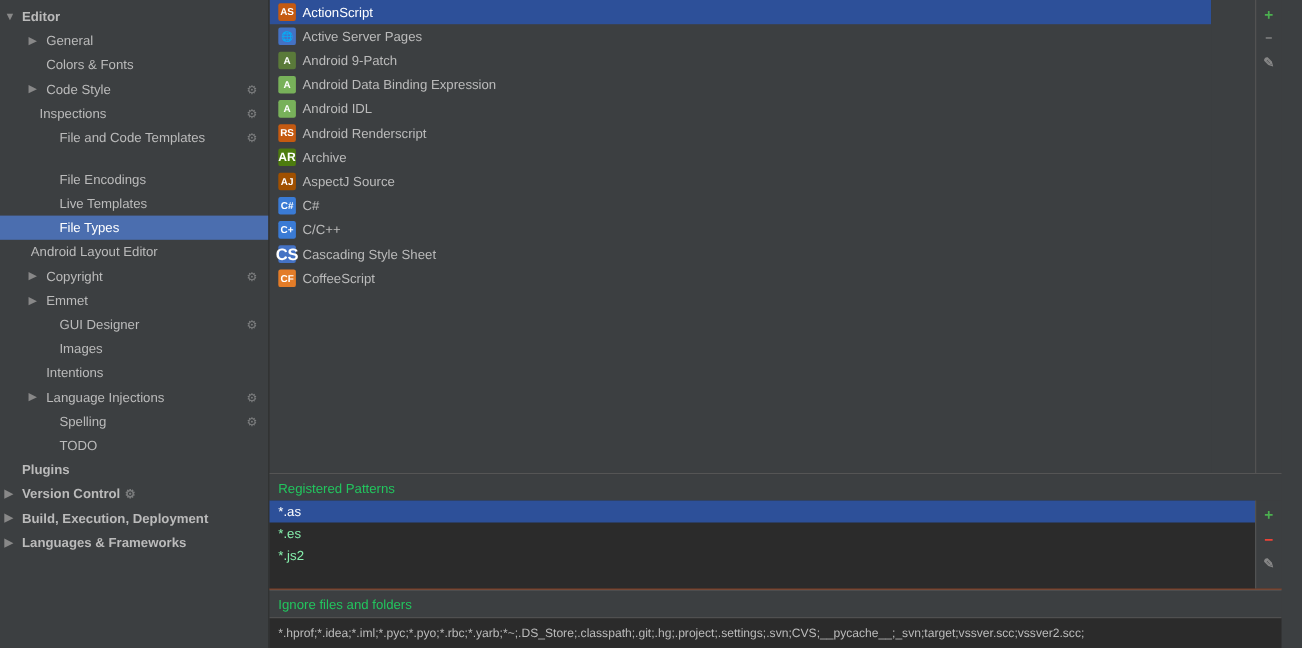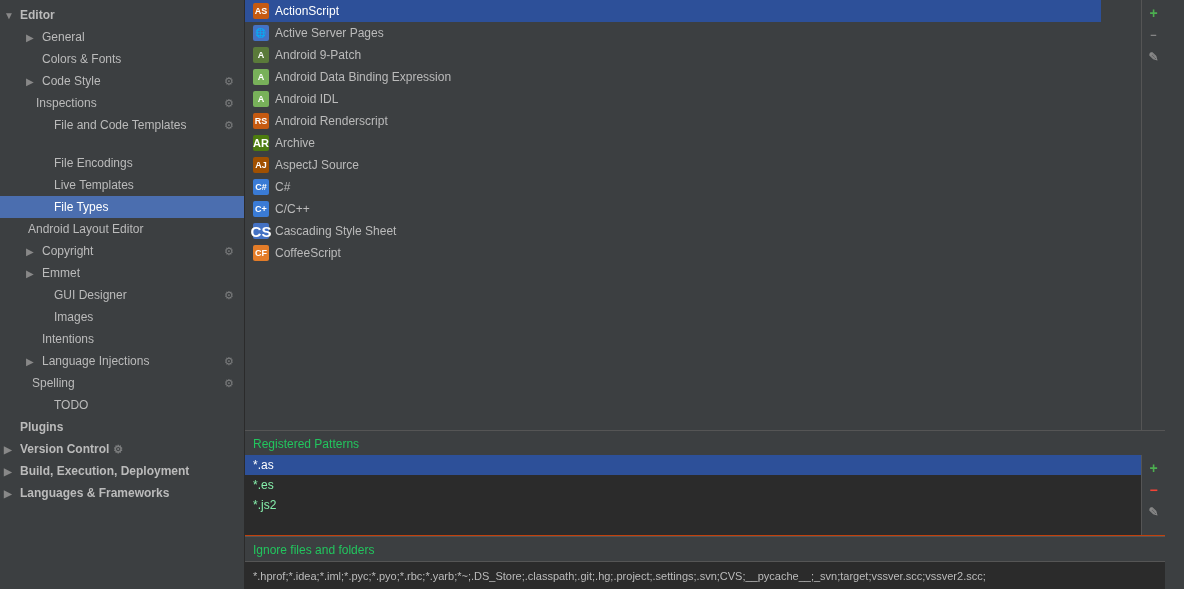--- a/index.html
+++ b/index.html
@@ -300,21 +300,21 @@
     <span class="arrow"></span>
     <span class="label">Intentions</span>
   </div>
 
   <div class="sidebar-item sidebar-child">
     <span class="arrow">▶</span>
     <span class="label">Language Injections</span>
     <span class="icon-settings">⚙</span>
   </div>
 
-  <div class="sidebar-item" style="padding-left: 16px;">
+  <div class="sidebar-item" style="padding-left: 38px;">
     <span class="arrow"></span>
     <span class="label">Spelling</span>
     <span class="icon-settings">⚙</span>
   </div>
 
   <div class="sidebar-item" style="padding-left: 38px;">
     <span class="arrow"></span>
     <span class="label">TODO</span>
   </div>
 

